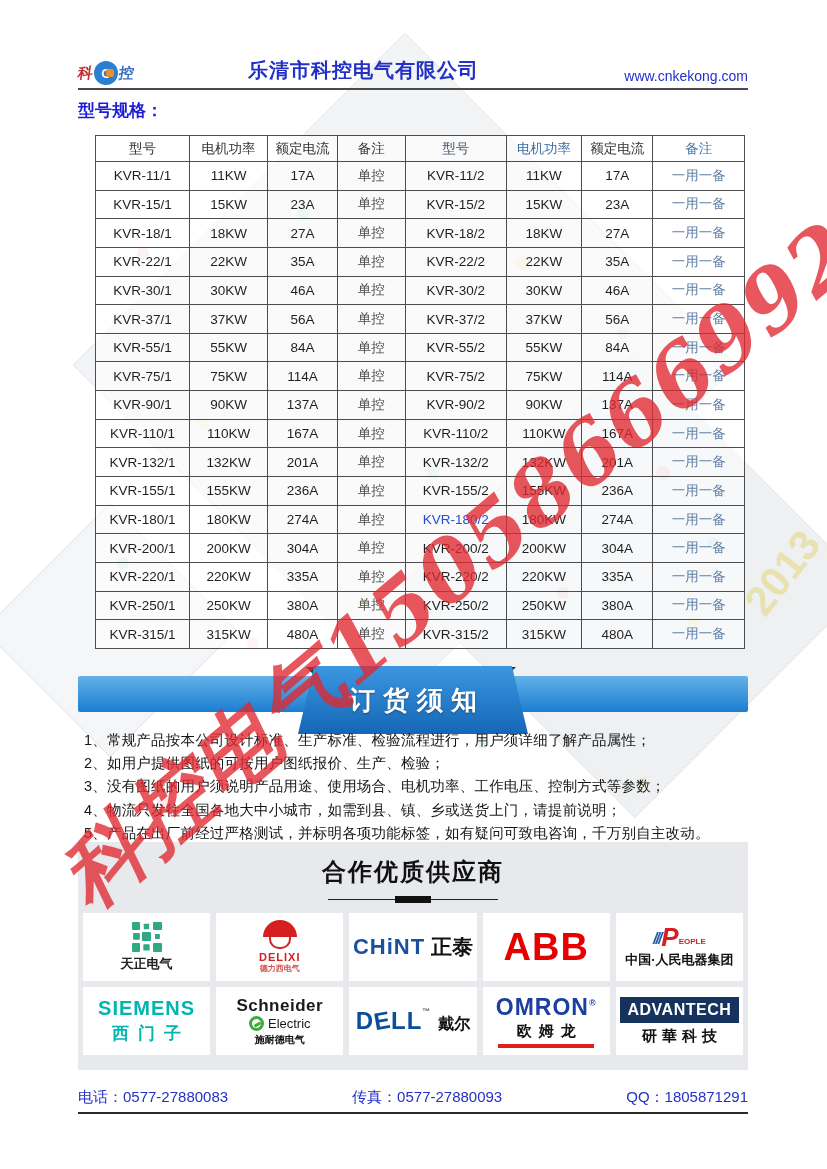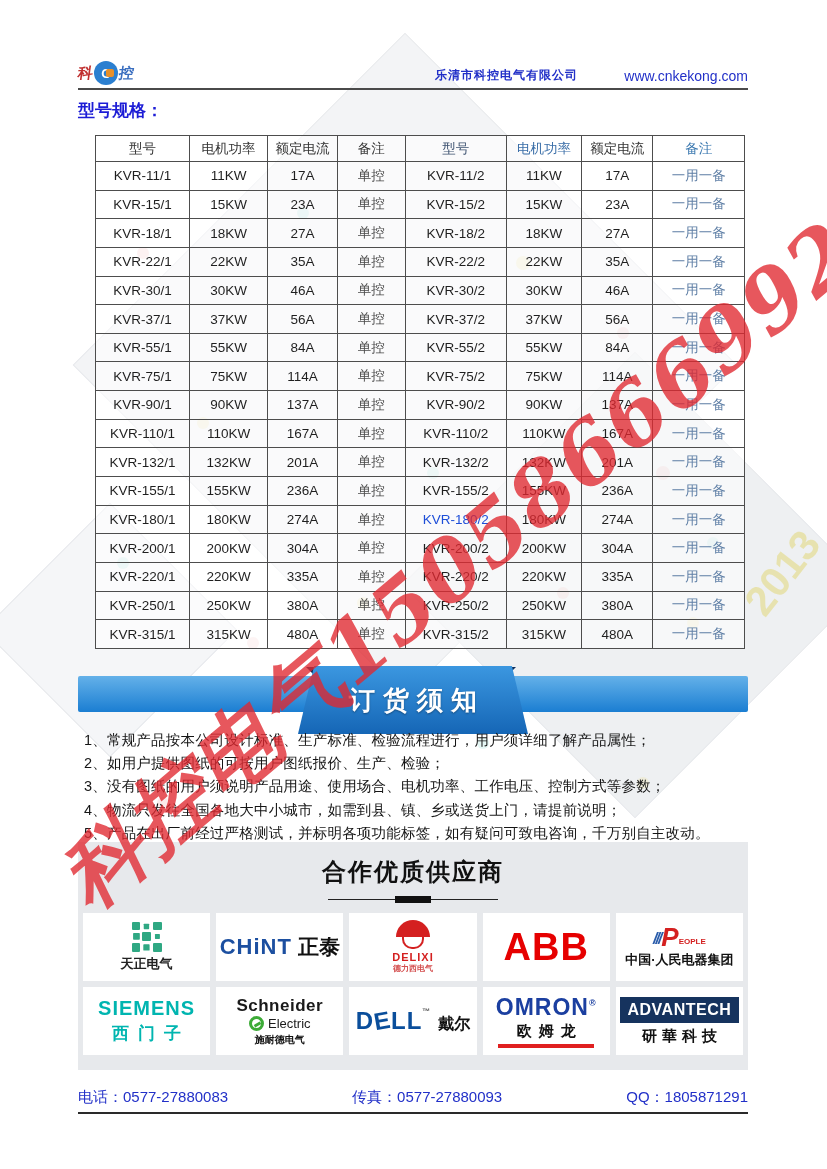--- a/index.html
+++ b/index.html
@@ -25,21 +25,21 @@
 
   
   .header { position:absolute; left:78px; top:52px; width:670px; height:38px;
     border-bottom:2px solid #4a4a4a; display:flex; align-items:flex-end; z-index:2; }
   .logo { display:flex; align-items:center; gap:1px; padding-bottom:3px; width:170px; }
   .logo-kanji-l { color:#c03030; font-size:15px; font-weight:bold; transform:skewX(-8deg); }
   .logo-circle { width:24px; height:24px; border-radius:50%; background:#2b7fd0; color:#fff;
     font-size:13px; font-weight:bold; display:flex; align-items:center; justify-content:center; position:relative; }
   .logo-chip { position:absolute; width:8px; height:8px; background:#e8902a; border-radius:2px; right:4px; top:8px; }
   .logo-kanji-r { color:#3b6fc0; font-size:15px; font-weight:bold; transform:skewX(-8deg); }
-  .company-name { flex:1; text-align:right; color:#2230c8; font-size:12px; font-weight:bold; padding-bottom:4px; letter-spacing:1px; }
+  .company-name { flex:1; text-align:left; color:#2230c8; font-size:20px; font-weight:bold; padding-bottom:4px; letter-spacing:1px; }
   .website { width:170px; text-align:right; color:#2230c8; font-size:14px; padding-bottom:4px; }
 
   
   .section-title { position:absolute; left:78px; top:99px; color:#1d1dd6; font-size:17px; font-weight:bold; z-index:2; }
 
   
   .spec-table { position:absolute; left:95px; top:135px; width:650px; height:514px;
     border-collapse:collapse; table-layout:fixed; z-index:2; background:rgba(255,255,255,.55); }
   .spec-table th, .spec-table td { border:1px solid #4d4d4d; text-align:center; vertical-align:middle;
     font-size:13.5px; height:26px; padding:0 2px; overflow:hidden; white-space:nowrap; }
@@ -385,31 +385,31 @@
             <i></i>
             <i></i>
             <i></i>
             <i></i>
             <i></i>
           </div>
         <div class="tz-label">天正电气</div>
       </div>
 
       <div class="logo-card">
+        <div class="dlx-hat"></div>
+        <div class="dlx-face"></div>
+        <div class="dlx-en">DELIXI</div>
+        <div class="dlx-cn">德力西电气</div>
+      </div>
+
+      <div class="logo-card">
         <div class="chint-row">
           <span class="chint-en">CHiNT</span>
           <span class="chint-cn">正泰</span>
         </div>
-      </div>
-
-      <div class="logo-card">
-        <div class="dlx-hat"></div>
-        <div class="dlx-face"></div>
-        <div class="dlx-en">DELIXI</div>
-        <div class="dlx-cn">德力西电气</div>
       </div>
 
       <div class="logo-card">
         <span class="abb-text">ABB</span>
       </div>
 
       <div class="logo-card">
         <div class="people-top">
           <span class="people-stripes">///</span>
           <span class="people-p">P</span>

